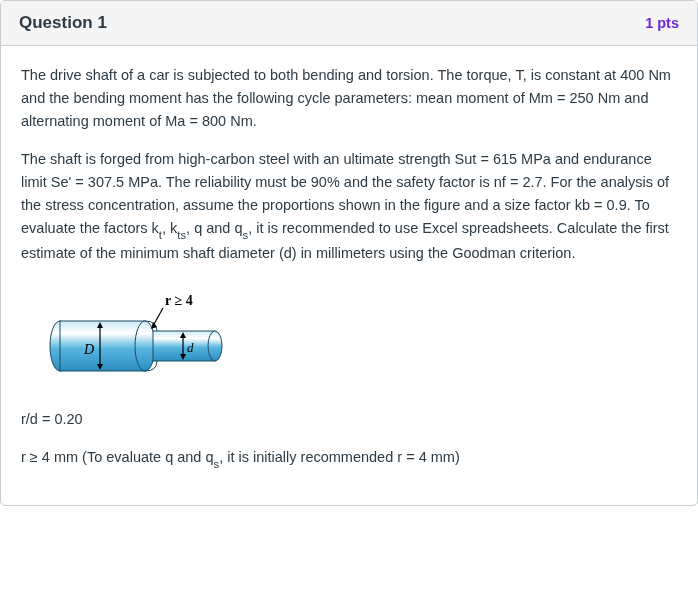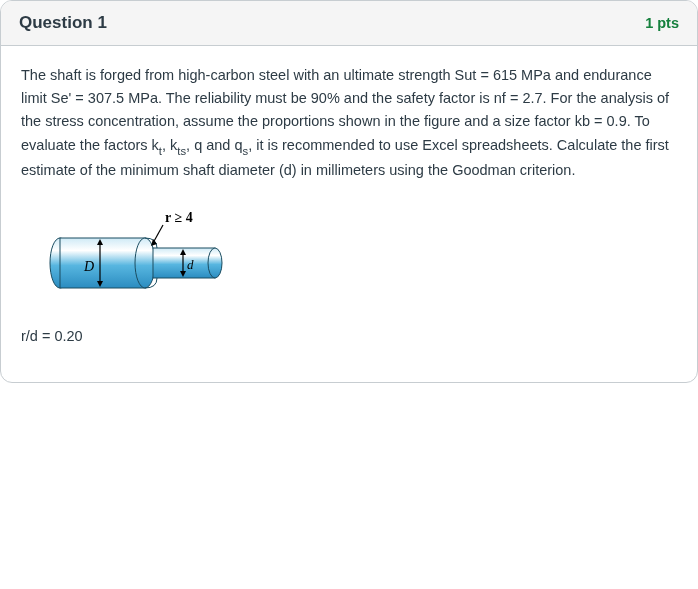--- a/index.html
+++ b/index.html
@@ -7,41 +7,41 @@
     padding: 0;
     font-family: -apple-system, BlinkMacSystemFont, "Segoe UI", "Helvetica Neue", Arial, sans-serif;
     font-size: 14.5px;
     color: #2d3b45;
     background: #fff;
     width: 698px;
     box-sizing: border-box;
   }
   .question-card {
     border: 1px solid #c7cdd1;
-    border-radius: 12px;
+    border-radius: 5px;
     margin: 0;
     overflow: hidden;
   }
   .header {
     background: #f5f5f5;
     border-bottom: 1px solid #c7cdd1;
     padding: 12px 18px;
     display: flex;
     justify-content: space-between;
     align-items: center;
   }
   .qtitle {
     font-weight: 700;
     font-size: 17px;
     color: #2d3b45;
   }
   .pts {
     font-weight: 600;
     font-size: 14.5px;
-    color: #15803d;
+    color: #6d28d9;
   }
   .body {
     padding: 18px 20px 20px 20px;
     line-height: 1.6;
     color: #2d3b45;
   }
   .body p {
     margin: 0 0 14px 0;
   }
   .figure {
@@ -61,20 +61,21 @@
 
 <div class="question-card">
 
   <div class="header">
     <span class="qtitle">Question 1</span>
     <span class="pts">1 pts</span>
   </div>
 
   <div class="body">
 
+    <p>The drive shaft of a car is subjected to both bending and torsion. The torque, T, is constant at 400 Nm and the bending moment has the following cycle parameters: mean moment of Mm = 250 Nm and alternating moment of Ma = 800 Nm.</p>
 
     <p>
       <span>The shaft is forged from high-carbon steel with an ultimate strength Sut = 615 MPa and endurance limit Se' = 307.5 MPa. The reliability must be 90% and the safety factor is nf = 2.7. For the analysis of the stress concentration, assume the proportions shown in the figure and a size factor kb = 0.9. To evaluate the factors k</span><span class="sub">t</span><span>, k</span><span class="sub">ts</span><span>, q and q</span><span class="sub">s</span><span>, it is recommended to use Excel spreadsheets. Calculate the first estimate of the minimum shaft diameter (d) in millimeters using the Goodman criterion.</span>
     </p>
 
     <div class="figure">
       <svg class="shaft-svg" viewBox="0 0 220 95">
         <defs>
           <linearGradient id="cylGrad" x1="0" y1="0" x2="0" y2="1">
             <stop offset="0" stop-color="#cfeaf6"></stop>
@@ -105,15 +106,18 @@
         <line x1="118" y1="38" x2="128" y2="20" stroke="#000" stroke-width="1.2"></line>
         <polygon points="116,41 118,34 122,39" fill="#000"></polygon>
 
         <text x="130" y="17" font-family="serif" font-size="14" font-weight="600">r ≥ 4</text>
         <text x="49" y="66" font-family="serif" font-style="italic" font-size="14">D</text>
         <text x="152" y="64" font-family="serif" font-style="italic" font-size="13">d</text>
       </svg>
     </div>
 
     <p class="spec">r/d = 0.20</p>
+    <p class="spec">
+      <span>r ≥ 4 mm (To evaluate q and q</span><span class="sub">s</span><span>, it is initially recommended r = 4 mm)</span>
+    </p>
 
   </div>
 </div>
 
 </body></html>

